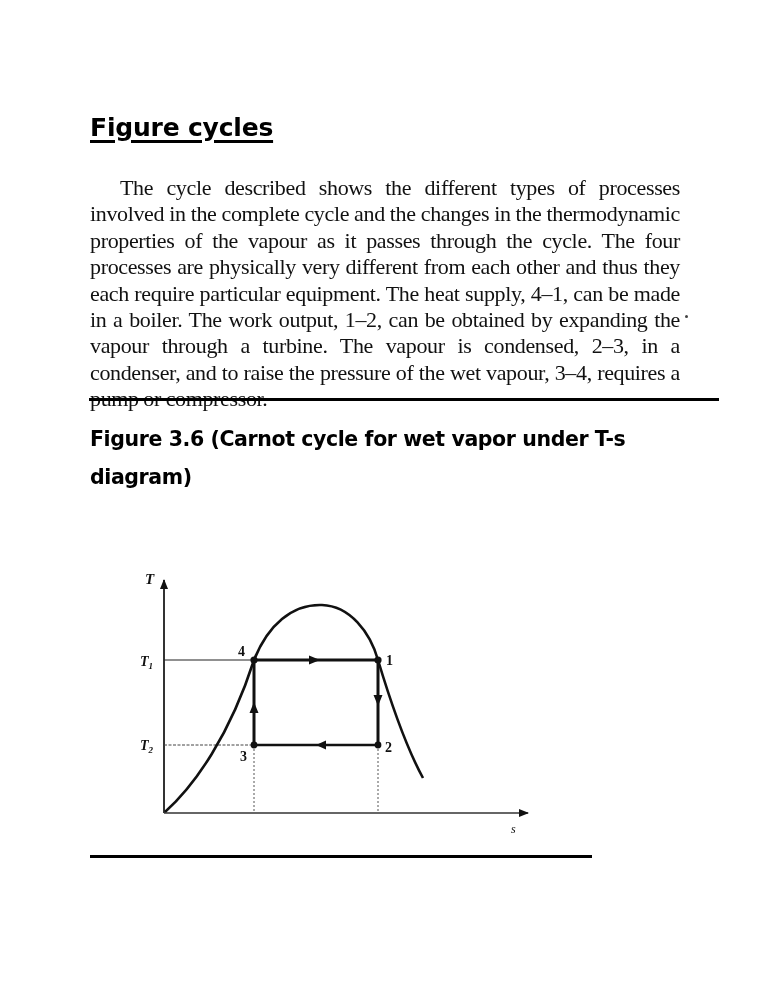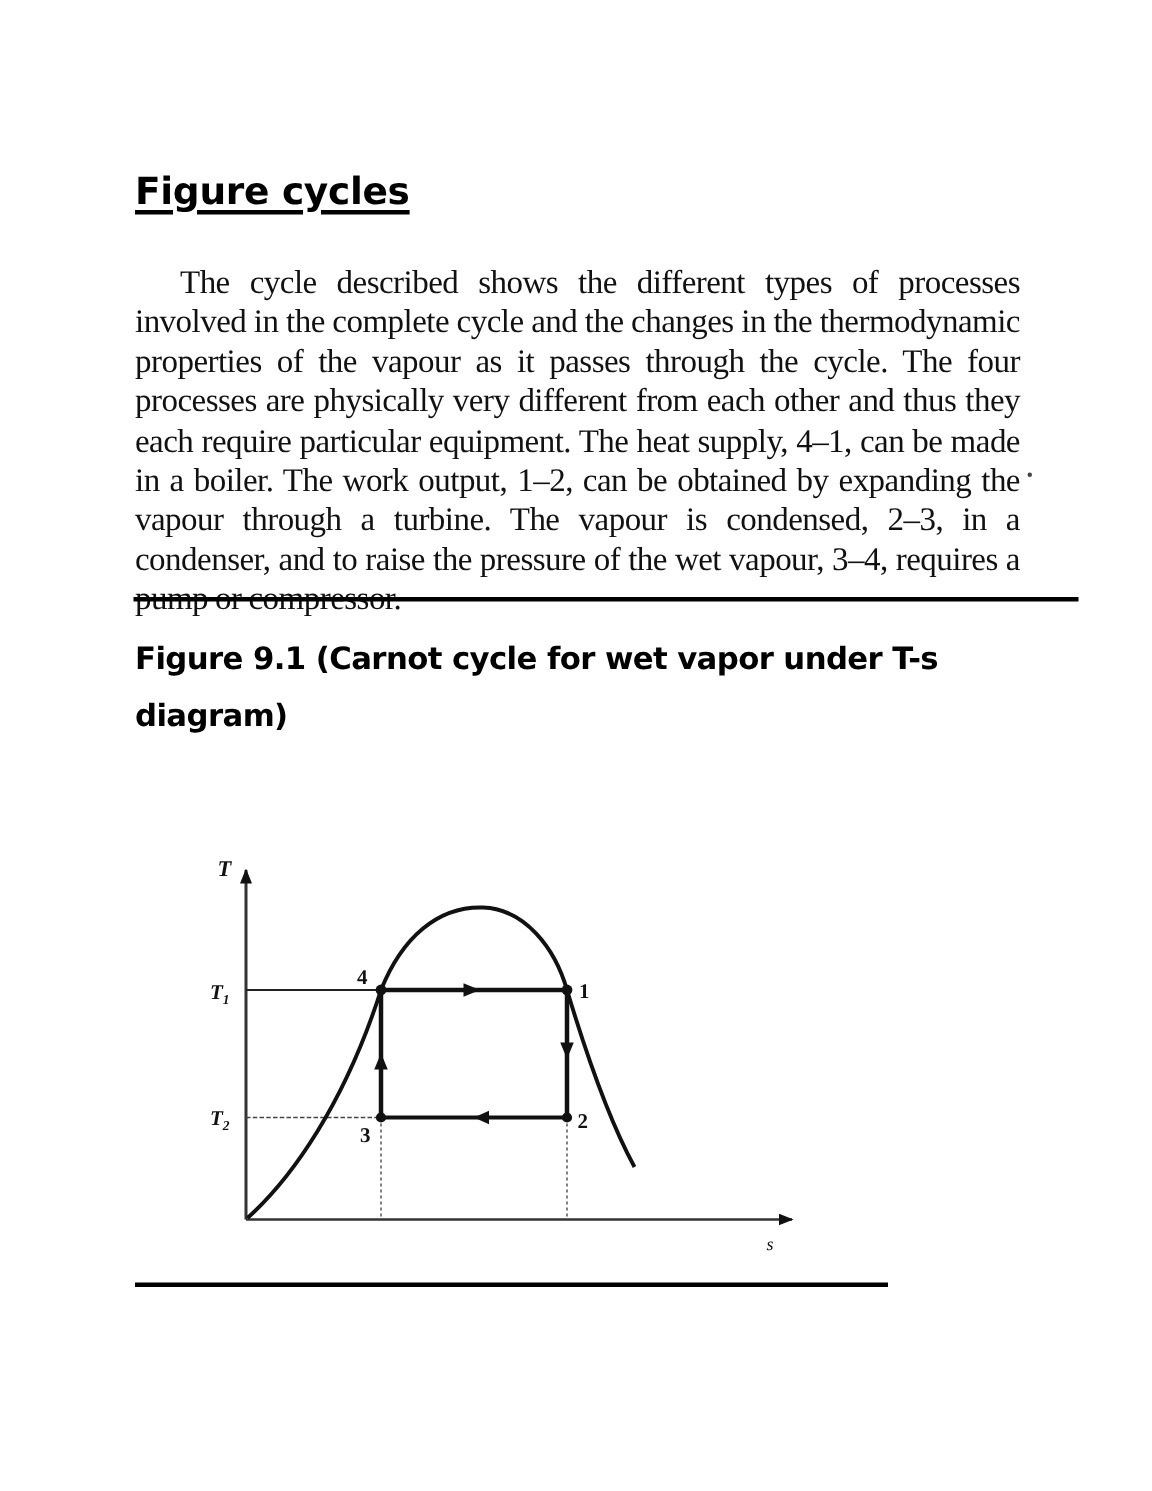--- a/index.html
+++ b/index.html
@@ -80,21 +80,21 @@
 </head>
 <body>
 
 <h1 class="heading">Figure cycles</h1>
 
 <p class="scan-para">The cycle described shows the different types of processes involved in the complete cycle and the changes in the thermodynamic properties of the vapour as it passes through the cycle. The four processes are physically very different from each other and thus they each require particular equipment. The heat supply, 4–1, can be made in a boiler. The work output, 1–2, can be obtained by expanding the vapour through a turbine. The vapour is condensed, 2–3, in a condenser, and to raise the pressure of the wet vapour, 3–4, requires a pump or compressor.</p>
 <span class="stray-dot"></span>
 
 <div class="rule rule-top"></div>
 
-<div class="fig-caption">Figure 9.1 (Carnot cycle for wet vapor under T-s diagram)</div>
+<div class="fig-caption">Figure 3.6 (Carnot cycle for wet vapor under T-s diagram)</div>
 
 <svg class="chart" width="768" height="994" viewBox="0 0 768 994">
   <defs>
     <marker id="axisHead" markerWidth="10" markerHeight="8" refX="9" refY="4" orient="auto" markerUnits="userSpaceOnUse">
       <path d="M0,0 L10,4 L0,8 Z" fill="#111"></path>
     </marker>
   </defs>
 
   <g>
     <line x1="164" y1="813" x2="164" y2="580" stroke="#333" stroke-width="2" marker-end="url(#axisHead)"></line>

